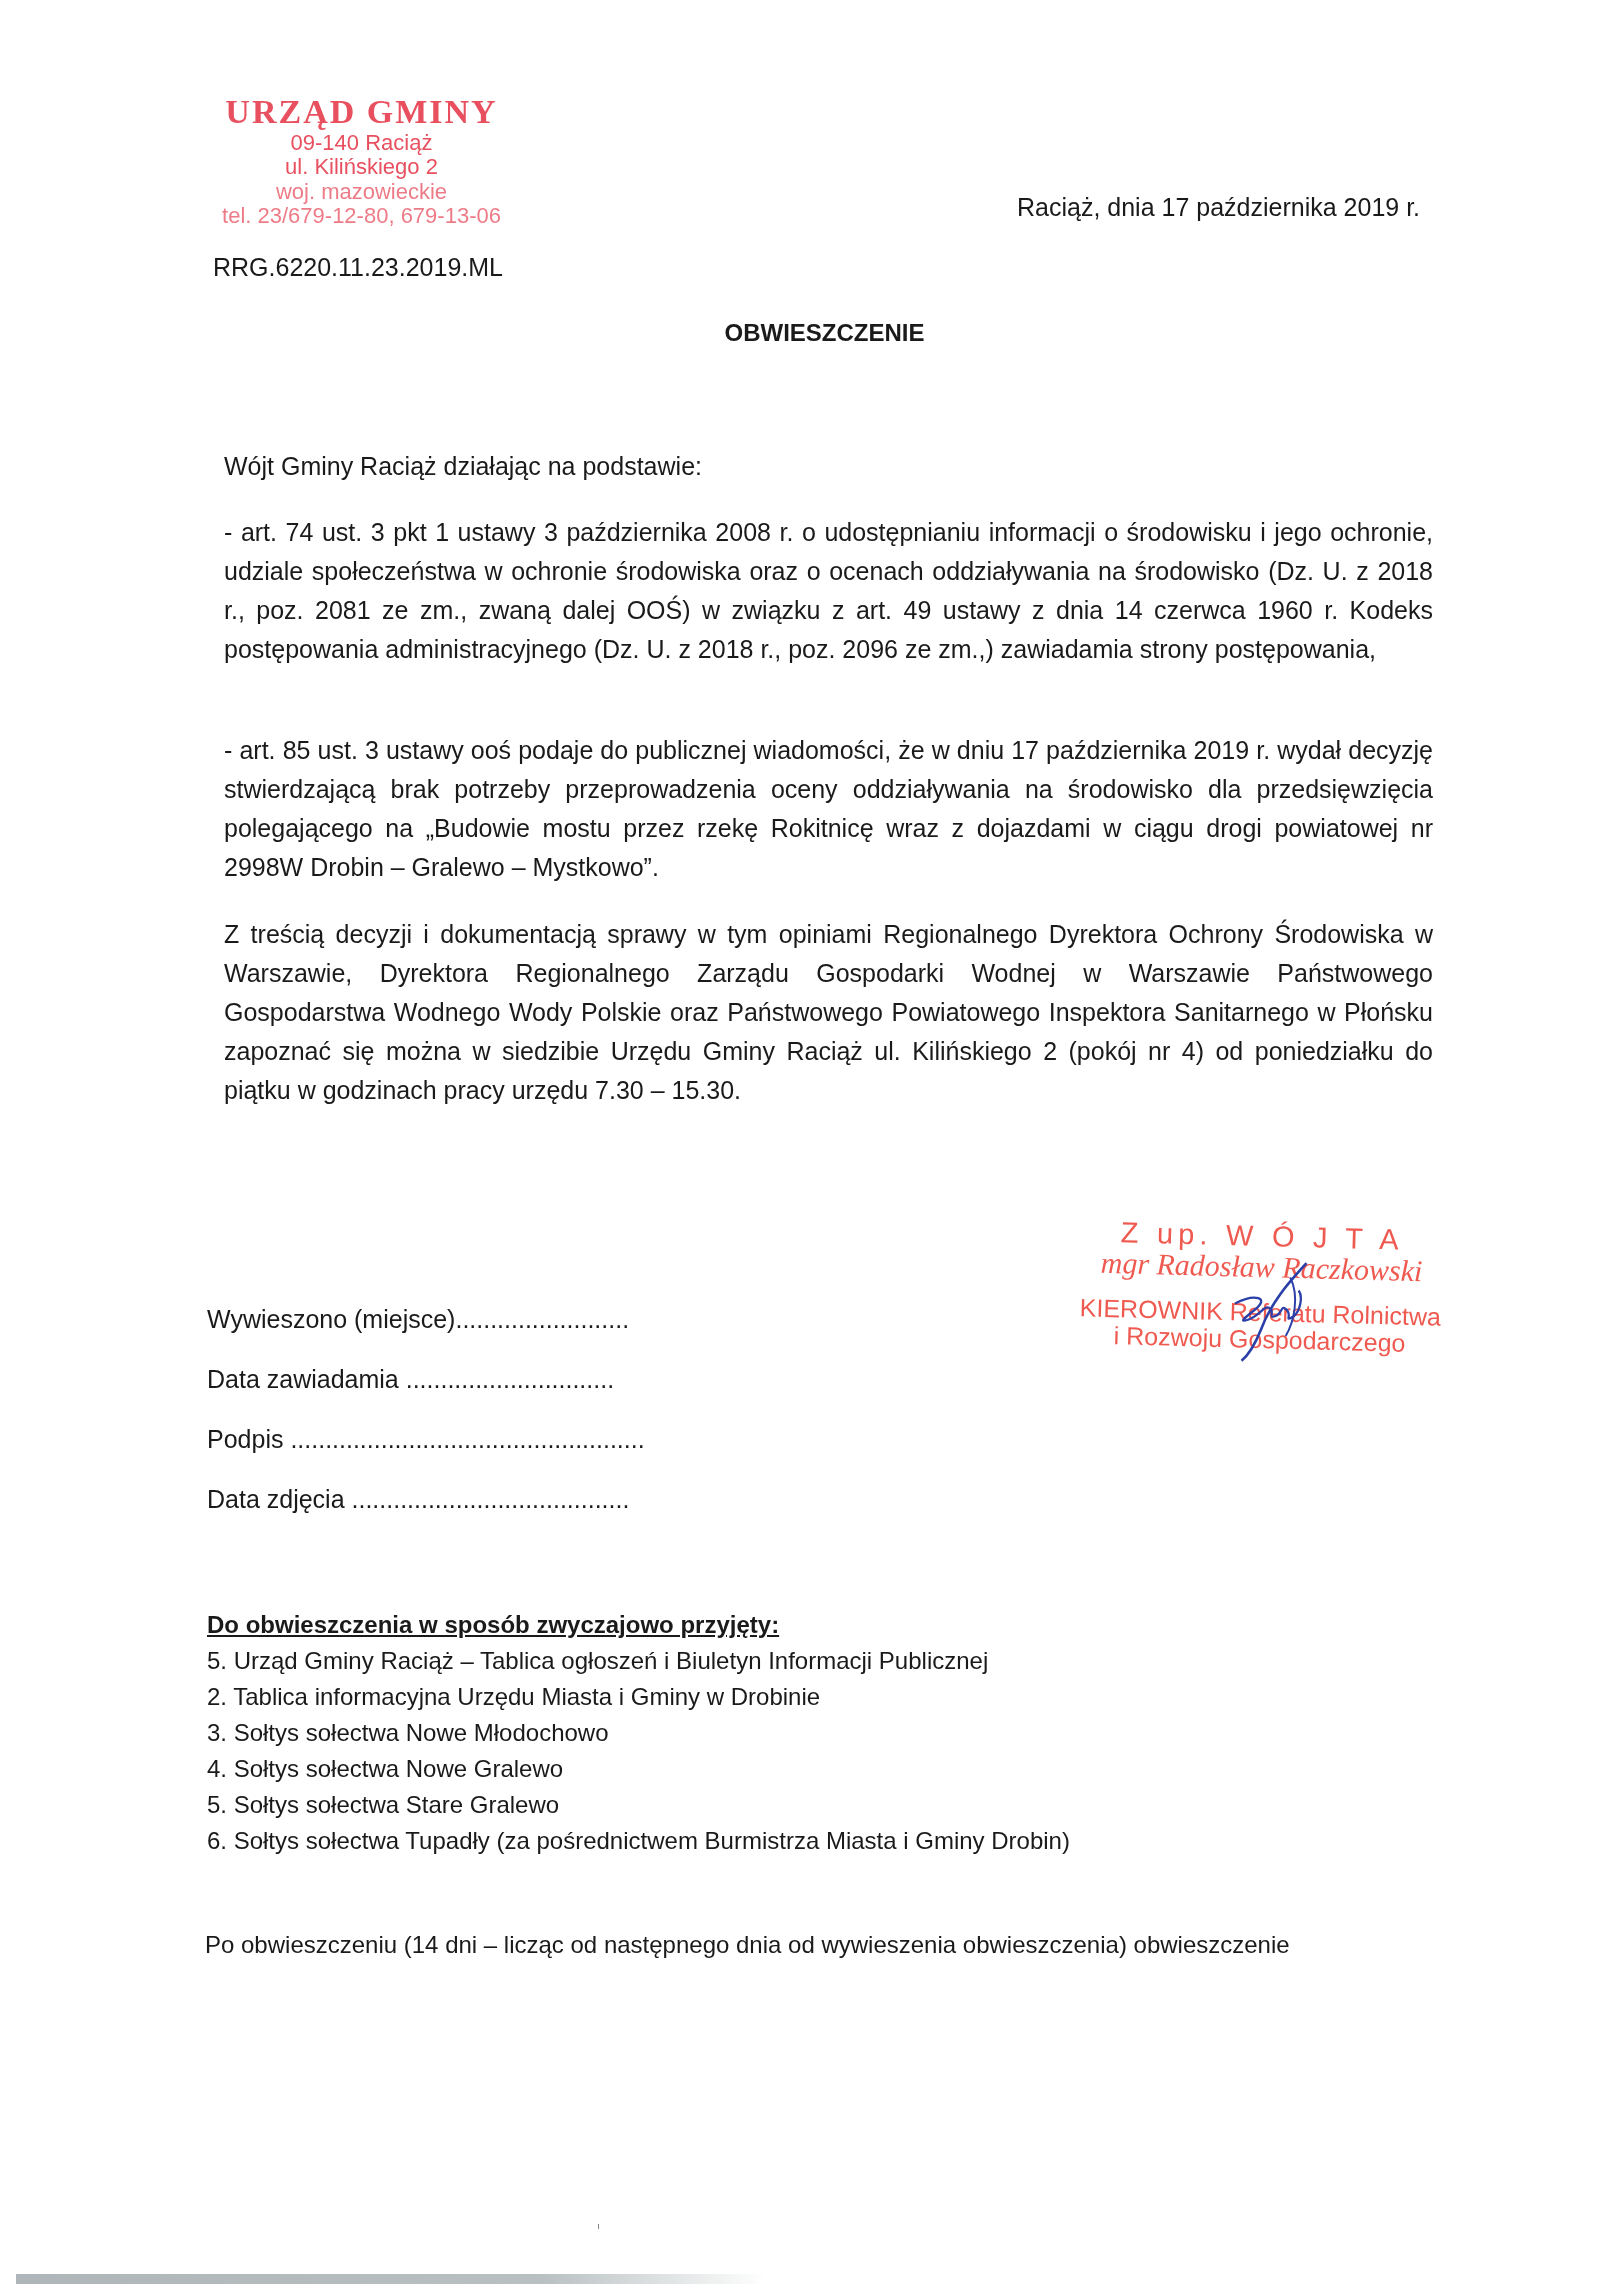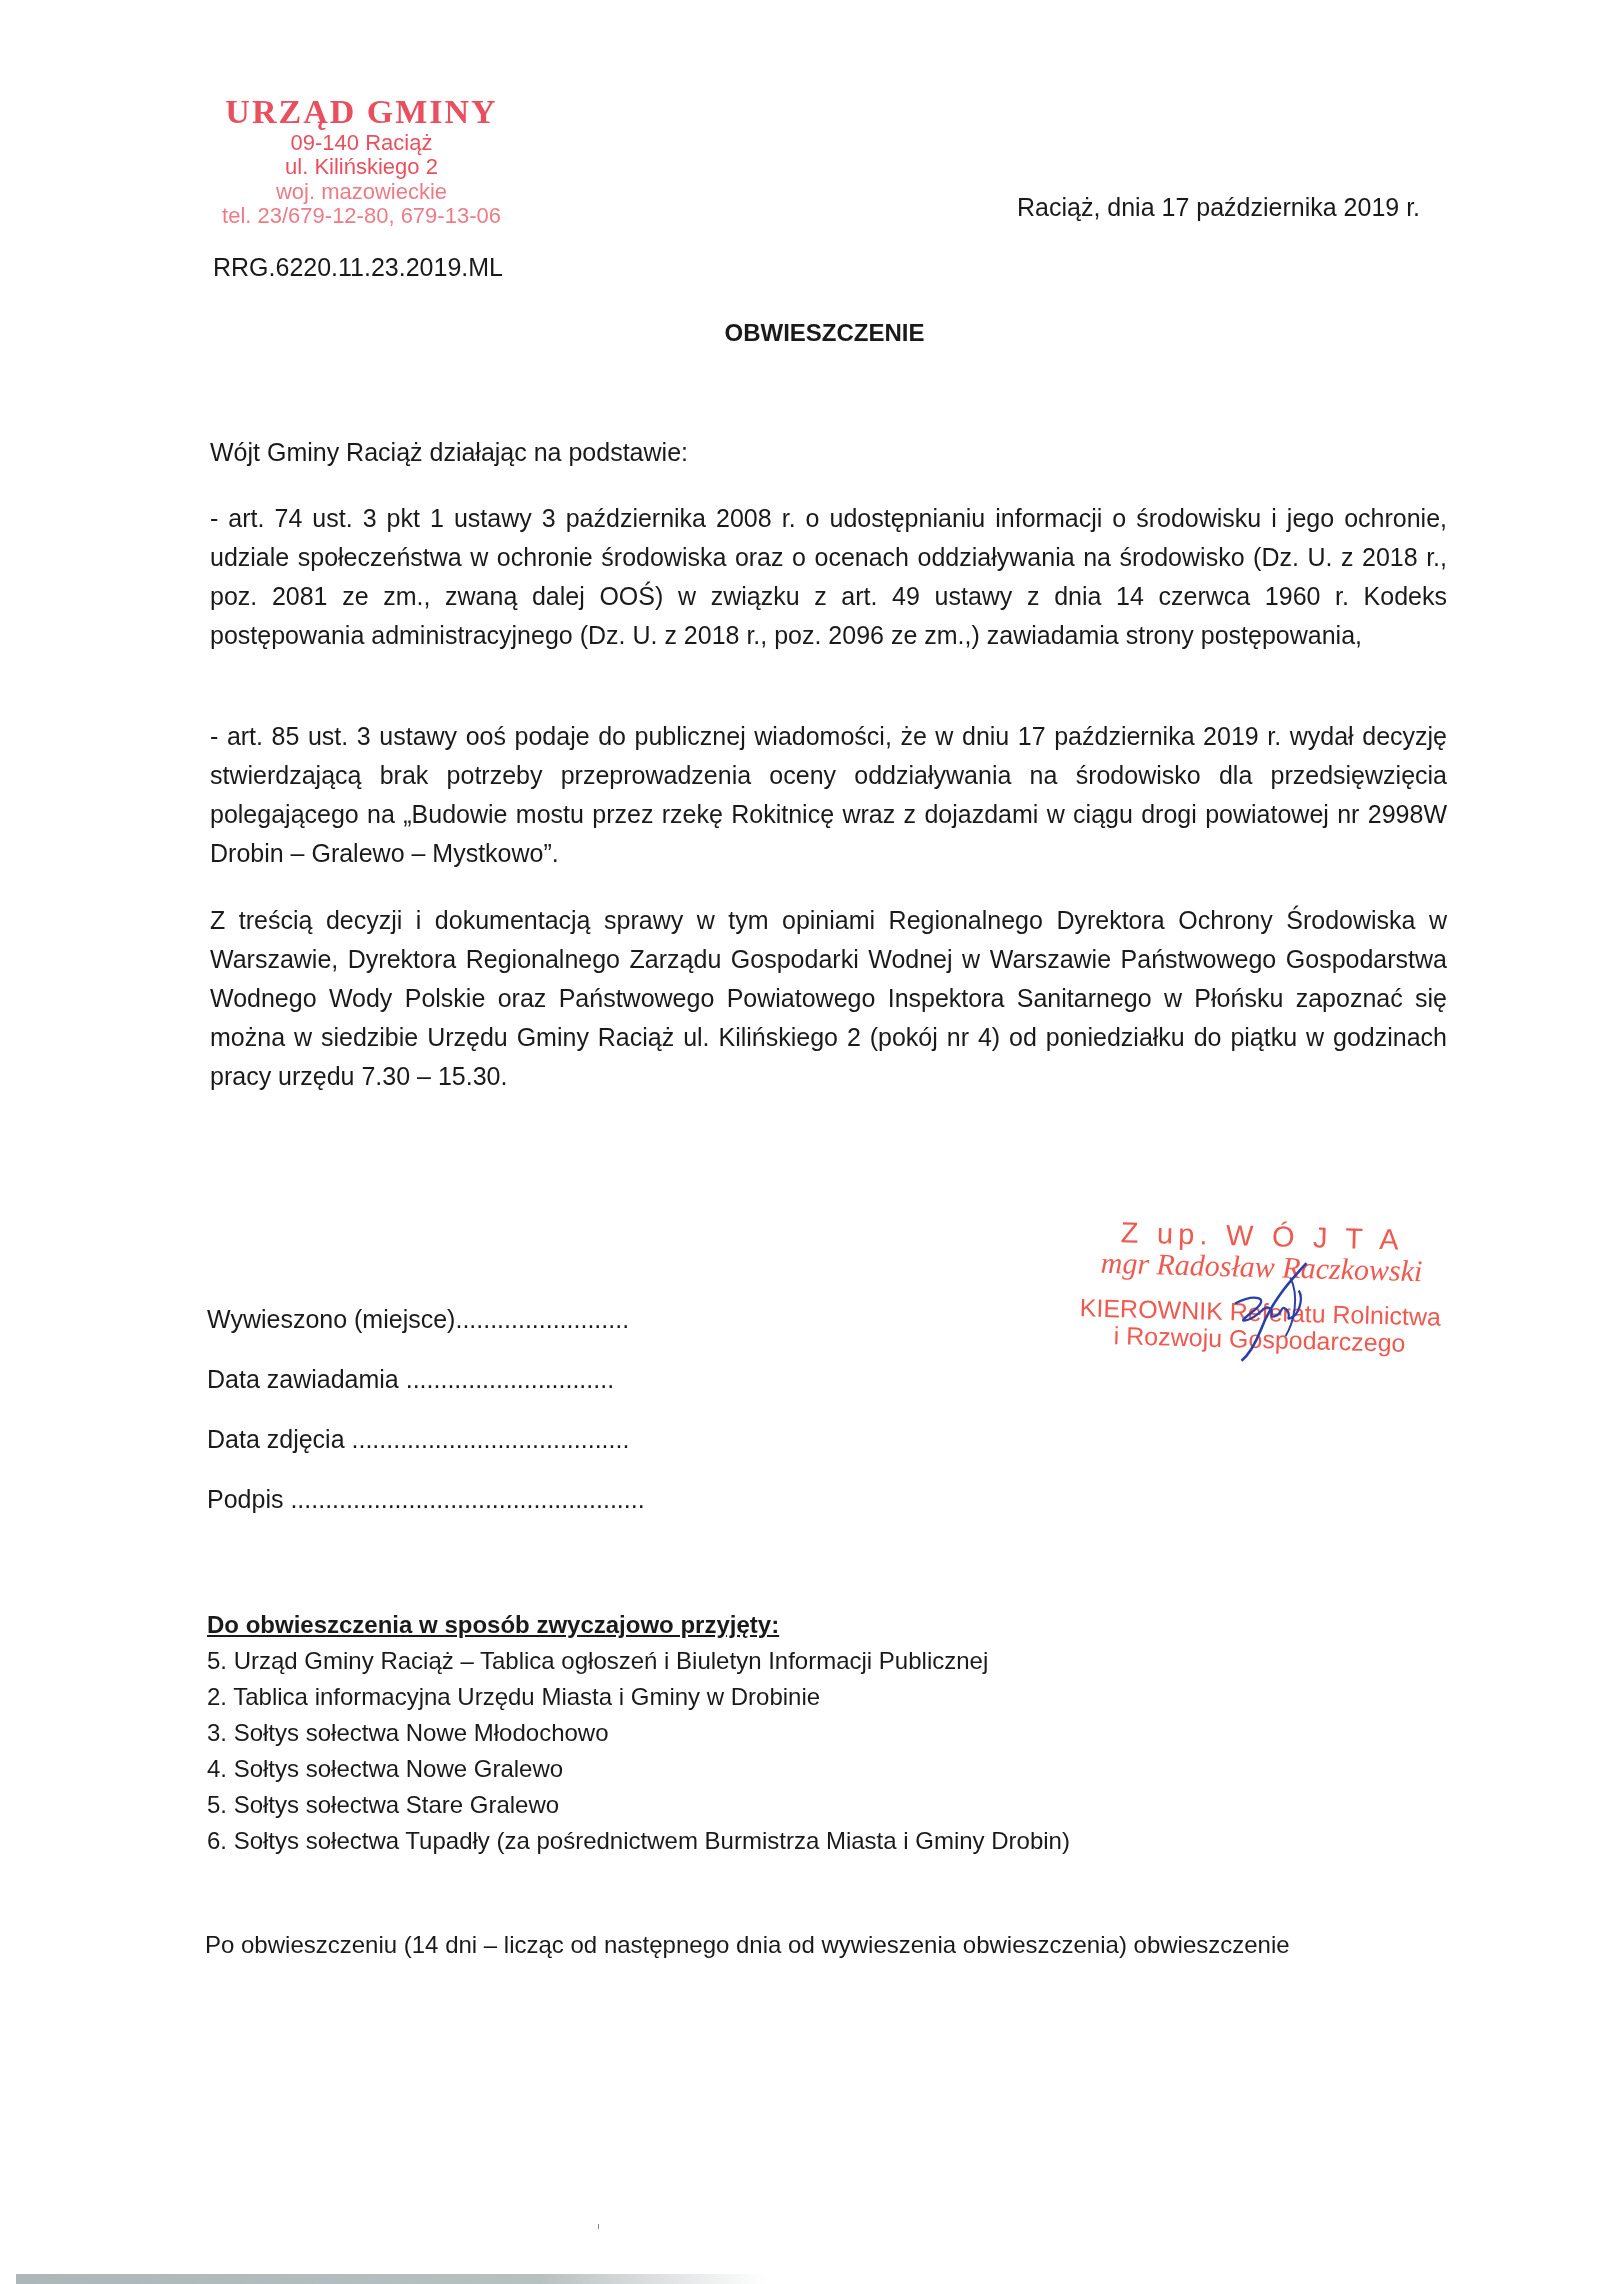--- a/index.html
+++ b/index.html
@@ -14,21 +14,21 @@
   .stamp-office { position: absolute; left: 163px; top: 95px; width: 365px; text-align: center; color: #e8505f; line-height: 1; }
   .stamp-office .title { font-family: "Liberation Serif", serif; font-weight: bold; font-size: 34px; letter-spacing: 2px; }
   .stamp-office .line { font-size: 22px; margin-top: 2.6px; }
   .stamp-office .faded { opacity: 0.75; }
 
   .doc-ref { position: absolute; left: 197px; top: 253px; font-size: 25px; }
   .place-date { position: absolute; left: 1001px; top: 193px; font-size: 25px; }
   .doc-title { position: absolute; left: 0; width: 1617px; top: 319px; text-align: center; font-size: 24px; font-weight: bold; }
 
   .body-text { position: absolute; left: 194px; width: 1237px; font-size: 25px; line-height: 39px; }
-  .body-text p { margin: 0; text-align: justify; }
+  .body-text p { margin: 14px; text-align: justify; }
   .intro { top: 433px; }
   .para1 { top: 499px; }
   .para2 { top: 717px; }
   .para3 { top: 901px; }
 
   .stamp-sign { position: absolute; left: 1043px; top: 1222px; width: 404px; color: #ef5a50; text-align: center; line-height: 1; transform: rotate(1.5deg); }
   .stamp-sign .upw { font-size: 29px; letter-spacing: 5.2px; }
   .stamp-sign .name { font-family: "Liberation Serif", serif; font-style: italic; font-size: 30px; margin-top: 1.3px; }
   .stamp-sign .role { font-size: 25px; margin-top: 18px; }
   .stamp-sign .role2 { font-size: 25px; margin-top: 1.3px; }
@@ -88,24 +88,24 @@
   </svg>
 
   <div class="fields">
     <div class="field">
       <span>Wywieszono (miejsce)</span><span>.........................</span>
     </div>
     <div class="field">
       <span>Data zawiadamia</span><span> ..............................</span>
     </div>
     <div class="field">
-      <span>Data zdjęcia</span><span> ........................................</span>
+      <span>Podpis</span><span> ...................................................</span>
     </div>
     <div class="field">
-      <span>Podpis</span><span> ...................................................</span>
+      <span>Data zdjęcia</span><span> ........................................</span>
     </div>
   </div>
 
   <div class="dist">
     <div class="head">Do obwieszczenia w sposób zwyczajowo przyjęty:</div>
     <ol>
       <li>5. Urząd Gminy Raciąż – Tablica ogłoszeń i Biuletyn Informacji Publicznej</li>
       <li>2. Tablica informacyjna Urzędu Miasta i Gminy w Drobinie</li>
       <li>3. Sołtys sołectwa Nowe Młodochowo</li>
       <li>4. Sołtys sołectwa Nowe Gralewo</li>

